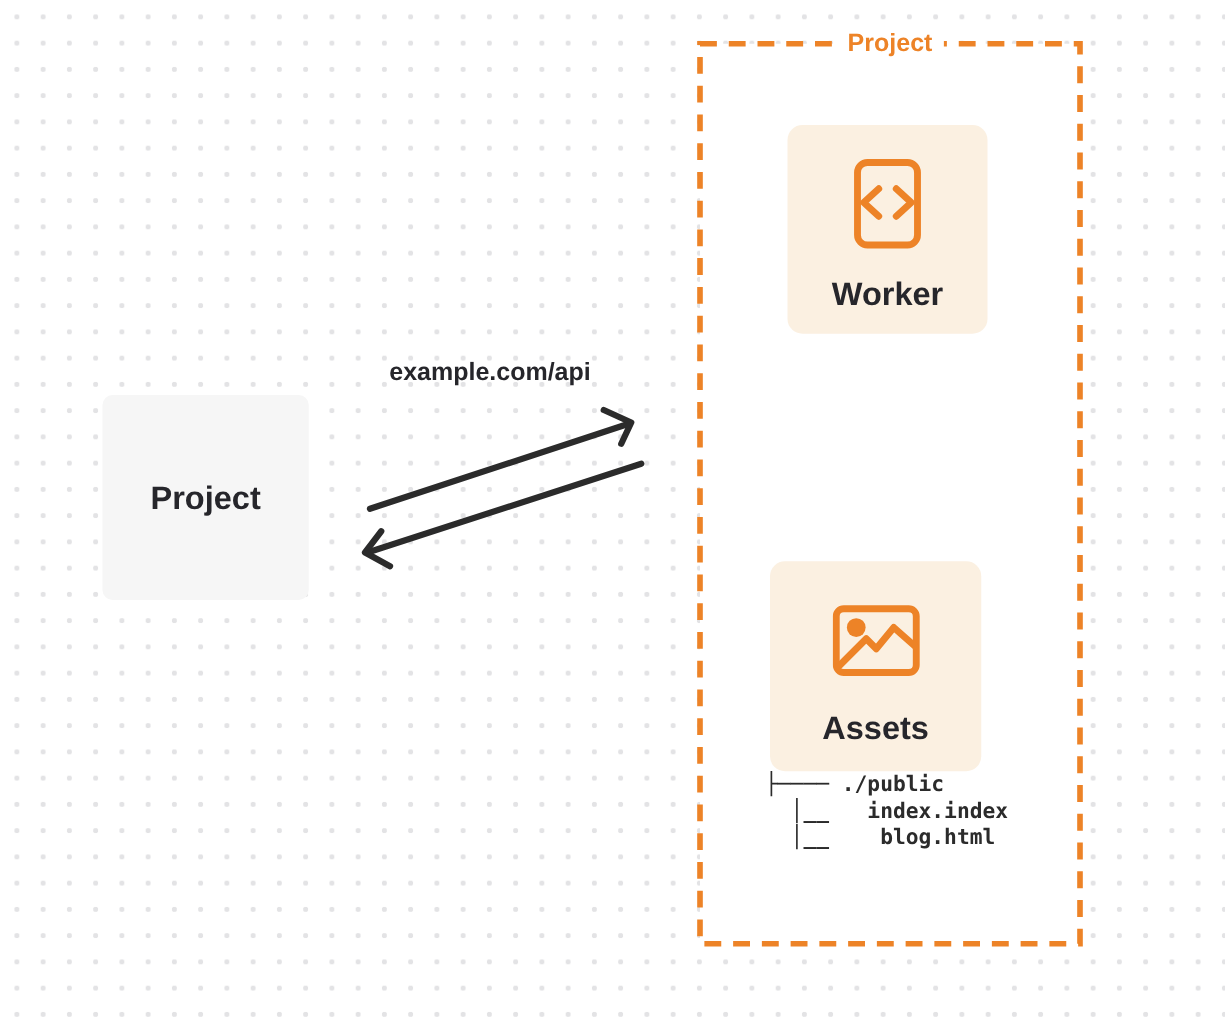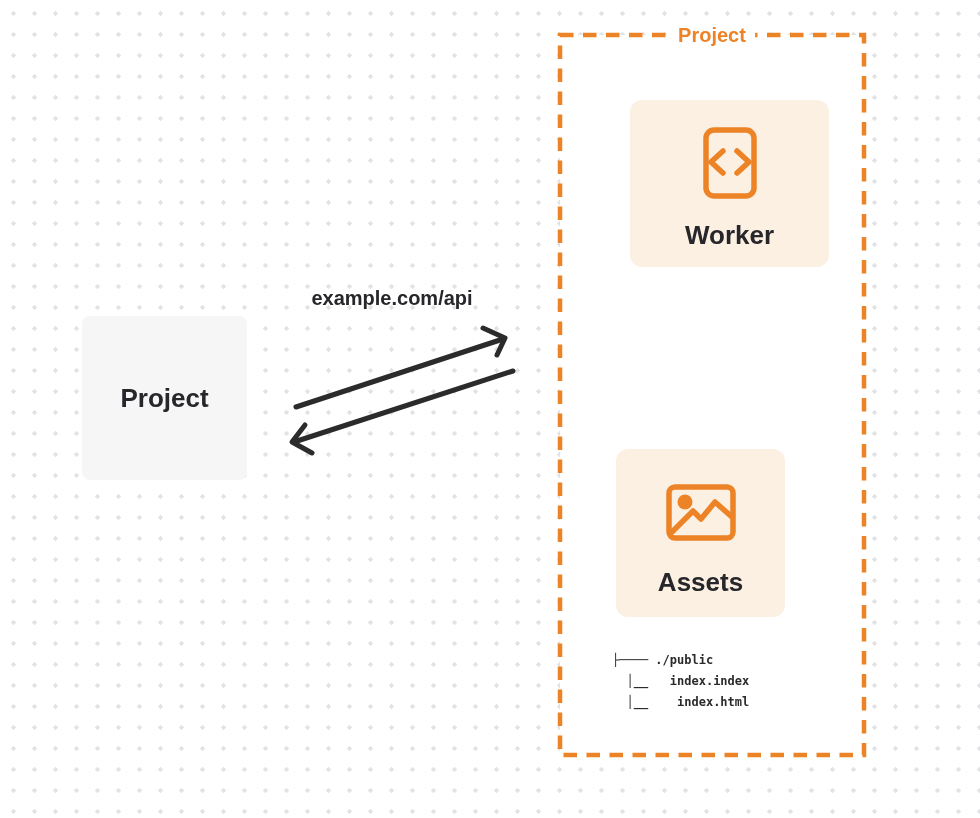--- a/index.html
+++ b/index.html
@@ -60,21 +60,21 @@
     fill: none;
     stroke-linecap: round;
     stroke-linejoin: round;
   }
 
   
   .card {
     border-radius: 12px;
     z-index: 4;
   }
-  .card-worker { left: 630px; top: 100px; width: 199px; height: 167px; background: var(--card-cream, #FBF0E1); }
+  .card-worker { left: 630px; top: 100px; width: 160px; height: 167px; background: var(--card-cream, #FBF0E1); }
   .card-assets { left: 616px; top: 449px; width: 169px; height: 168px; background: var(--card-cream, #FBF0E1); }
   .card-client {
     left: 82px; top: 316px; width: 165px; height: 164px;
     background: var(--client-gray, #F6F6F6);
     border-radius: 8px;
     display: flex; align-items: center; justify-content: center;
   }
   .node-label {
     position: absolute; left: 0; width: 100%;
     text-align: center;
@@ -104,23 +104,23 @@
     left: 392px; top: 287px;
     transform: translateX(-50%);
     font-size: 20px; font-weight: 700;
     color: var(--text-dark, #26262B);
     z-index: 4;
     white-space: nowrap;
   }
 
   
   .file-tree {
-    left: 612px; top: 650px;
+    left: 612px; top: 618px;
     font-family: "DejaVu Sans Mono", monospace;
-    font-size: 12px;
+    font-size: 17px;
     line-height: 21px;
     font-weight: 700;
     color: var(--arrow-dark, #2B2B2B);
     z-index: 4;
   }
   .file-tree .tree-line { white-space: pre; }
 </style>
 </head>
 <body>
 
@@ -156,20 +156,20 @@
     <rect x="3" y="3" width="64" height="51" rx="6" class="accent-stroke"></rect>
     <circle cx="19" cy="18" r="7.5" class="accent-fill"></circle>
     <polyline points="5,49 27,27 35,35 49,18 66,33" class="accent-stroke"></polyline>
   </svg>
   <div class="node-label">Assets</div>
 </div>
 
 <div class="abs file-tree">
   <div class="tree-line">├──── ./public</div>
   <div class="tree-line">  │__   index.index</div>
-  <div class="tree-line">  │__    index.html</div>
+  <div class="tree-line">  │__    blog.html</div>
 </div>
 
 <div class="abs card card-client">
   <div class="client-label">Project</div>
 </div>
 
 <div class="abs request-label">example.com/api</div>
 
 </body></html>

